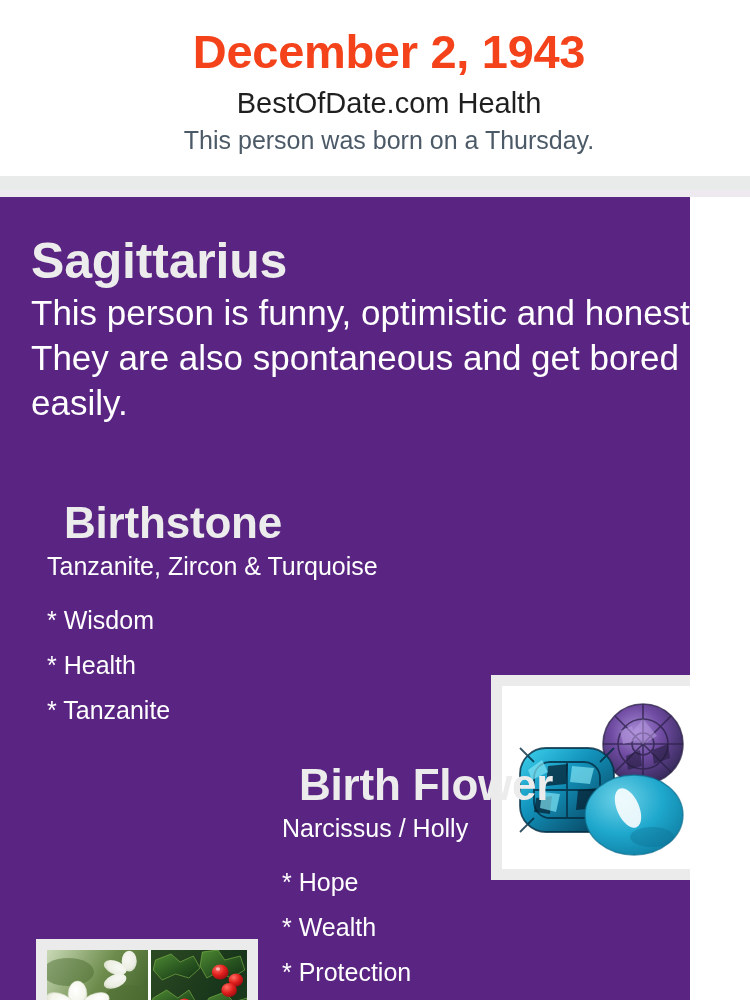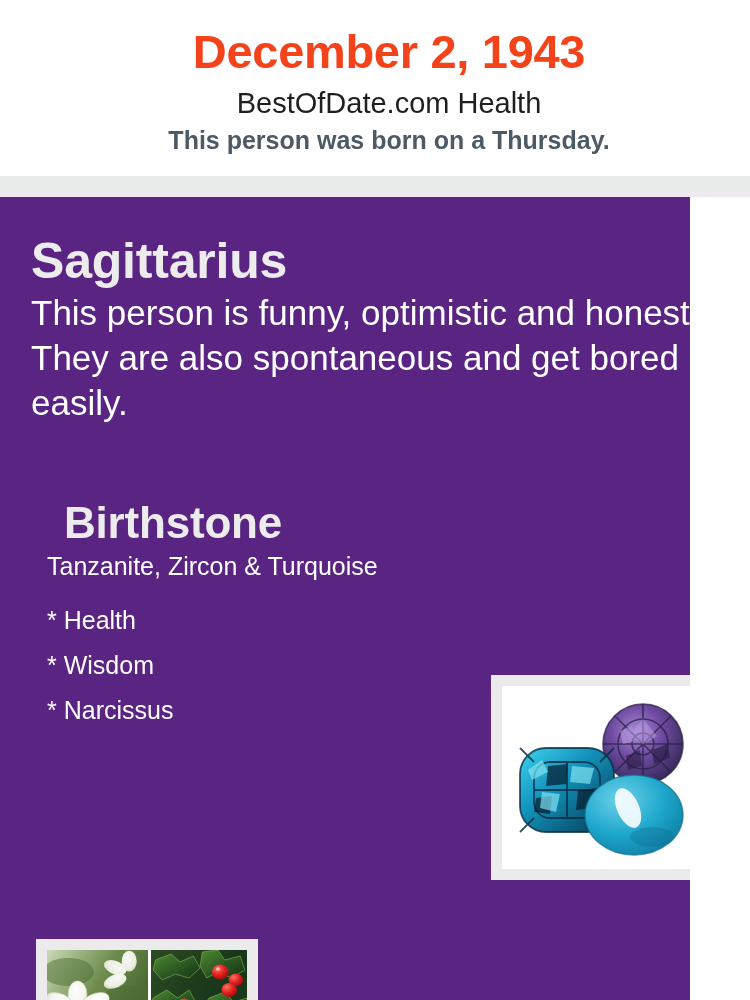--- a/index.html
+++ b/index.html
@@ -34,21 +34,21 @@
   }
   .header-site {
     font-size: 29px;
     font-weight: normal;
     color: #1f1f1f;
     line-height: 38px;
     margin-top: 2px;
   }
   .header-note {
     font-size: 25px;
-    font-weight: bold;
+    font-weight: normal;
     color: #4c5a68;
     line-height: 34px;
     margin-top: 1px;
   }
 
   .divider-band {
     width: 750px;
     height: 14px;
     background: #e9eaea;
   }
@@ -189,23 +189,23 @@
 
   <div class="zodiac-block">
     <div class="zodiac-title">Sagittarius</div>
     <div class="zodiac-desc">This person is funny, optimistic and honest. They are also spontaneous and get bored easily.</div>
   </div>
 
   <div class="stone-text">
     <div class="sec-title indented">Birthstone</div>
     <div class="sec-sub">Tanzanite, Zircon &amp; Turquoise</div>
     <ul class="sec-list">
+      <li>* Wisdom</li>
       <li>* Health</li>
-      <li>* Wisdom</li>
-      <li>* Narcissus</li>
+      <li>* Tanzanite</li>
     </ul>
   </div>
 
   <div class="frame" id="stone-frame">
     <div class="frame-inner">
       <svg class="gem-canvas" viewBox="0 0 201 183" preserveAspectRatio="none">
         <defs>
           <radialGradient id="tzg" cx="42%" cy="35%" r="72%">
             <stop offset="0%" stop-color="#a98cd8"></stop>
             <stop offset="45%" stop-color="#6e4aa0"></stop>
@@ -417,14 +417,23 @@
               <circle cx="28" cy="139" r="1.8"></circle>
               <circle cx="32" cy="119" r="1.6"></circle>
             </g>
           </svg>
         </div>
 
       </div>
     </div>
   </div>
 
+  <div class="flower-text">
+    <div class="sec-title indented">Birth Flower</div>
+    <div class="sec-sub">Narcissus / Holly</div>
+    <ul class="sec-list">
+      <li>* Hope</li>
+      <li>* Wealth</li>
+      <li>* Protection</li>
+    </ul>
+  </div>
 
 </div>
 
 </body></html>

